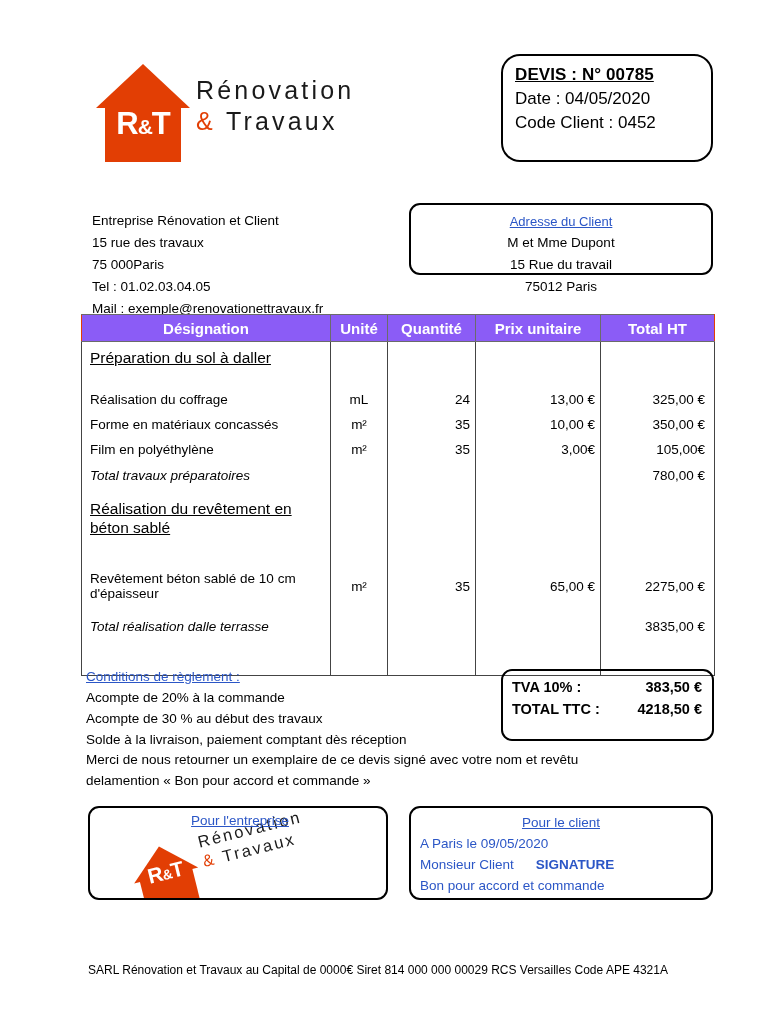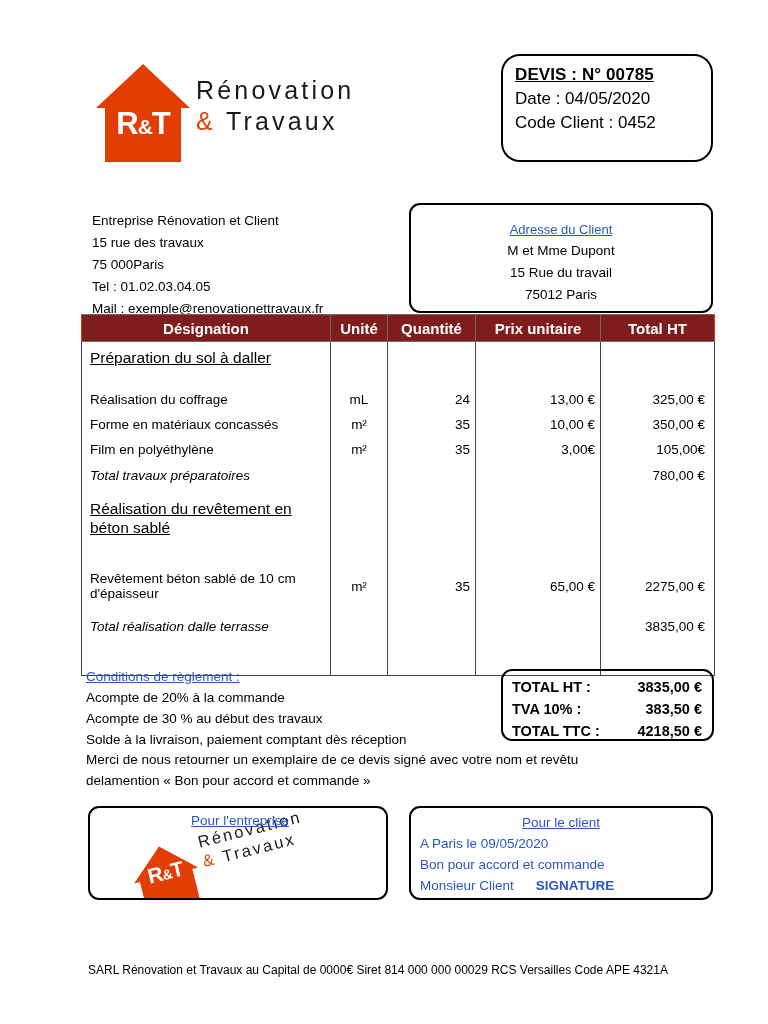--- a/index.html
+++ b/index.html
@@ -129,26 +129,26 @@
     font-size: 13.5px;
     line-height: 1.63;
   }
 
   
   .client-box {
     position: absolute;
     left: 409px;
     top: 203px;
     width: 304px;
-    height: 110px;
+    height: 72px;
     border: 2px solid #000;
     border-radius: 11px;
     box-sizing: border-box;
     text-align: center;
-    padding-top: 14px;
+    padding-top: 6px;
   }
   .client-title {
     color: #2b56c6;
     text-decoration: underline;
     font-size: 13px;
     line-height: 1.62;
   }
   .client-line {
     font-size: 13.5px;
     line-height: 1.62;
@@ -157,21 +157,21 @@
   
   .quote-table {
     position: absolute;
     left: 81px;
     top: 314px;
     width: 633px;
     border-collapse: collapse;
     table-layout: fixed;
   }
   .quote-table th {
-    background: #7f1d1d;
+    background: #8b5cf6;
     color: #ffffff;
     font-size: 15px;
     font-weight: bold;
     height: 26px;
     padding: 0;
     border: 1px solid #6b6b6b;
     text-align: center;
     vertical-align: middle;
   }
   .quote-table th.th-desig { border-left: 1px solid #E23E04; }
@@ -496,24 +496,20 @@
   </table>
 
   <div class="conditions">
     <div class="cond-title">Conditions de règlement :</div>
     <div>Acompte de 20% à la commande</div>
     <div>Acompte de 30 % au début des travaux</div>
     <div>Solde à la livraison, paiement comptant dès réception</div>
   </div>
 
   <div class="totals-box">
-    <div class="totals-row">
-      <span class="totals-label">TOTAL HT :</span>
-      <span class="totals-value">3835,00 €</span>
-    </div>
     <div class="totals-row">
       <span class="totals-label">TVA 10% :</span>
       <span class="totals-value">383,50 €</span>
     </div>
     <div class="totals-row">
       <span class="totals-label">TOTAL TTC :</span>
       <span class="totals-value">4218,50 €</span>
     </div>
   </div>
 
@@ -533,19 +529,19 @@
       <div class="sig-words">
         <div class="l1">Rénovation</div>
         <div class="l2"><span class="amp-orange">&amp;</span><span class="word2">Travaux</span></div>
       </div>
     </div>
   </div>
 
   <div class="sig-client">
     <div class="sig-cl-title">Pour le client</div>
     <div class="sig-cl-line">A Paris le 09/05/2020</div>
+    <div class="sig-cl-line"><span>Monsieur Client</span><span class="sig-strong">SIGNATURE</span></div>
     <div class="sig-cl-line">Bon pour accord et commande</div>
-    <div class="sig-cl-line"><span>Monsieur Client</span><span class="sig-strong">SIGNATURE</span></div>
   </div>
 
   <div class="footer">SARL Rénovation et Travaux au Capital de 0000€ Siret 814 000 000 00029 RCS Versailles Code APE 4321A</div>
 
 </div>
 
 </body></html>

